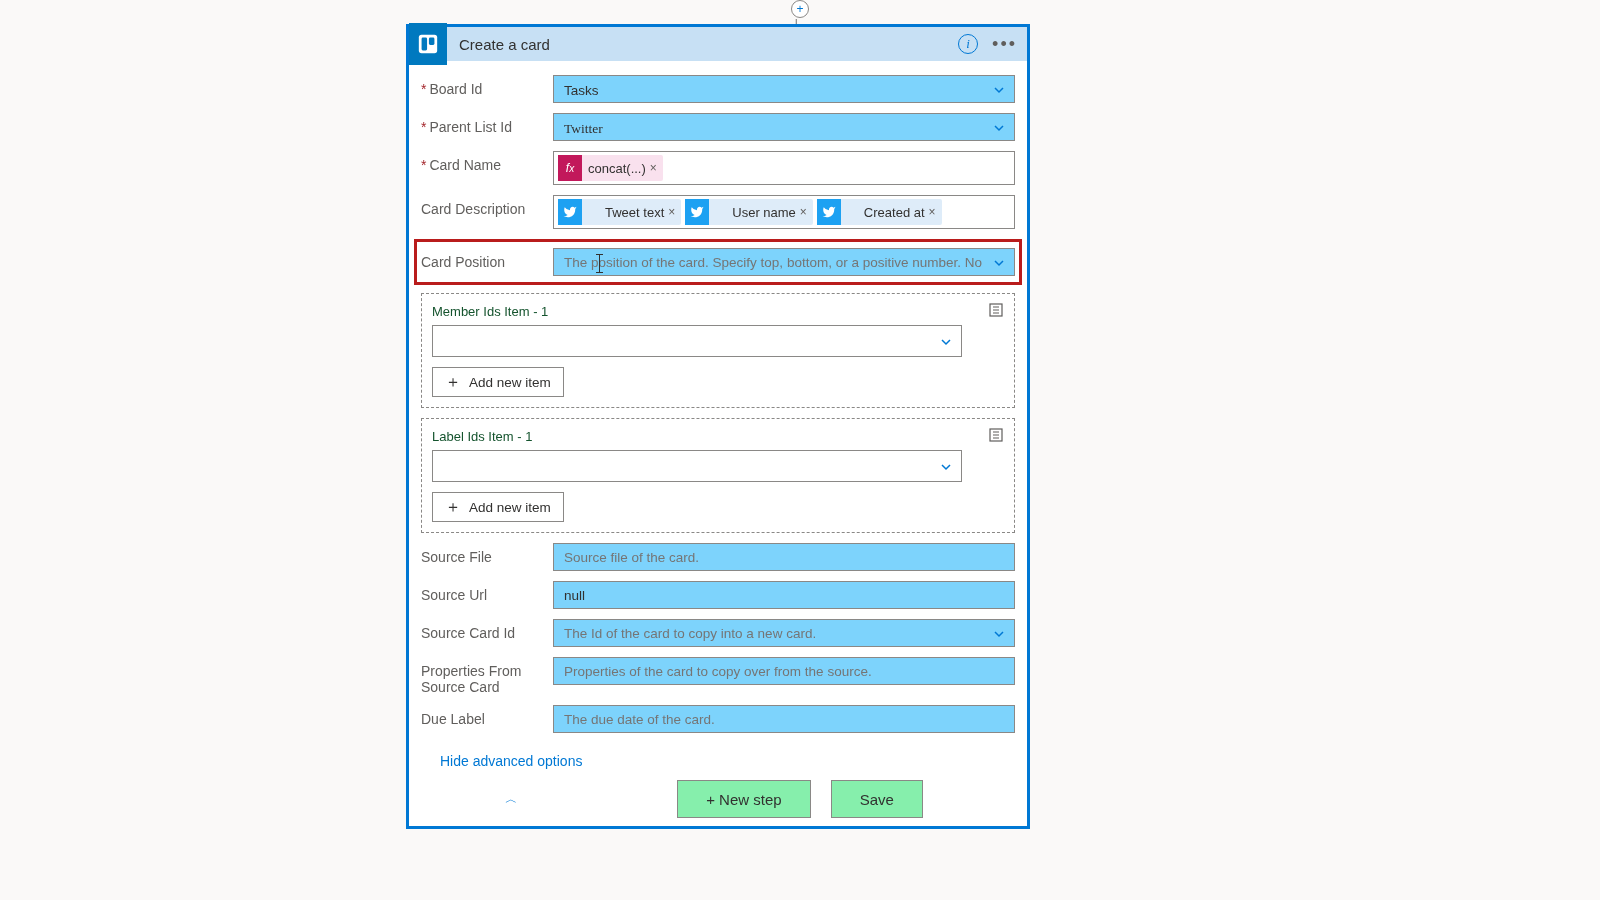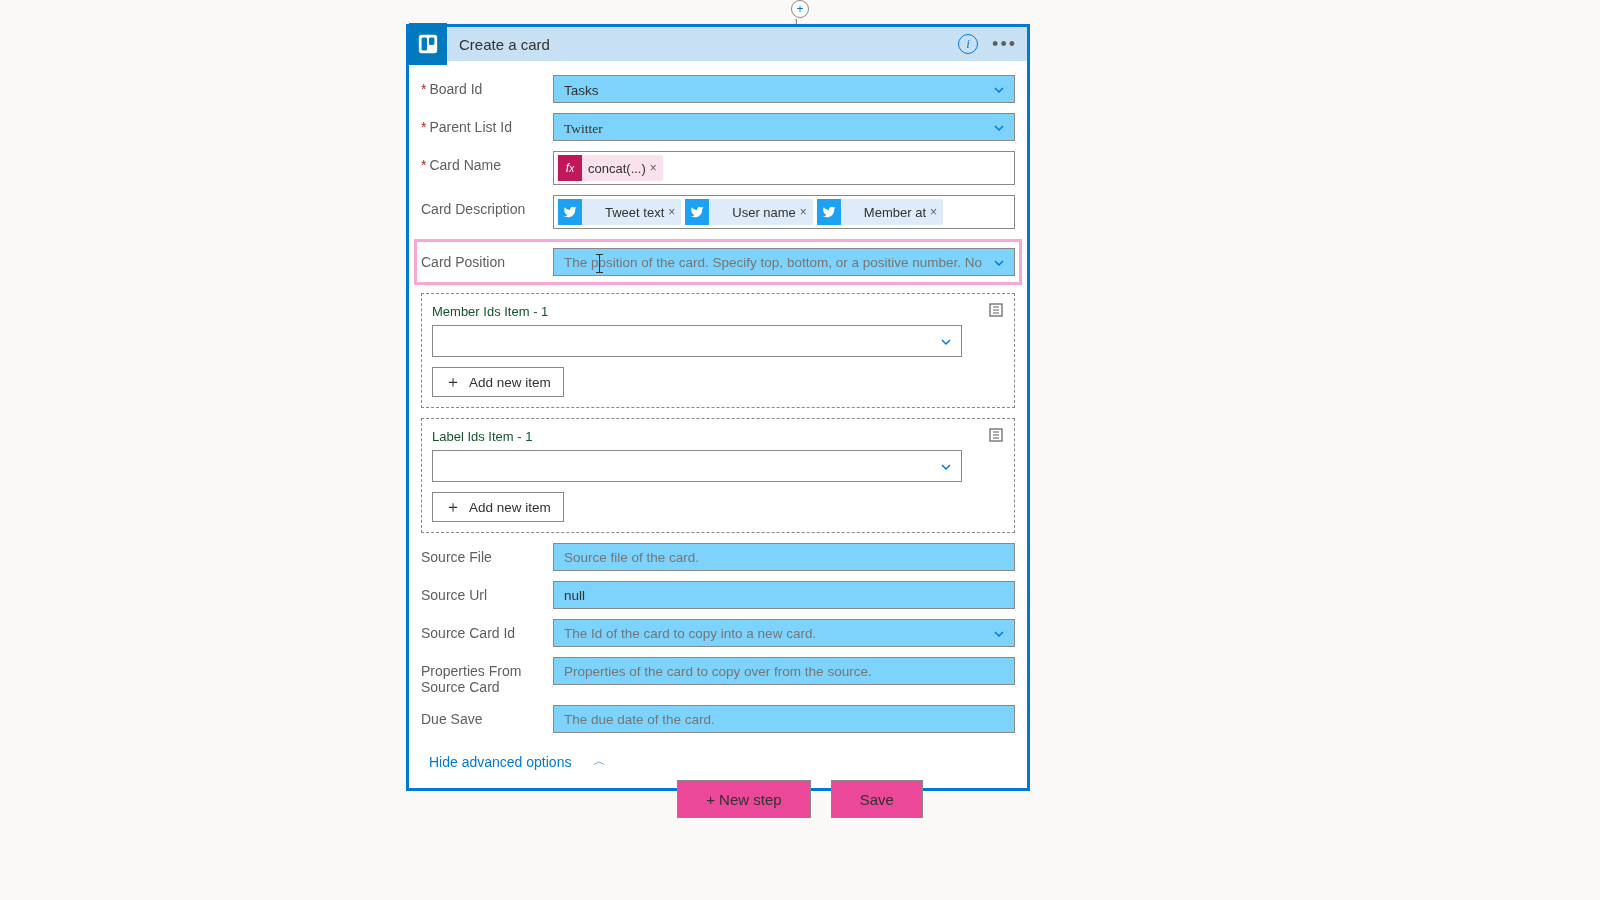--- a/index.html
+++ b/index.html
@@ -61,21 +61,21 @@
     .card-title { margin-left: 12px; color: #323130; font-size: 15px; }
     .header-actions { position: absolute; right: 10px; display: flex; align-items: center; gap: 14px; }
     .info-icon {
       width: 20px; height: 20px; border: 1.5px solid #0078d4; border-radius: 50%;
       color: #0078d4; font-size: 13px; display: flex; align-items: center; justify-content: center;
       font-style: italic; font-family: serif;
     }
     .more-icon { color: #605e5c; font-size: 18px; letter-spacing: 2px; }
     .form { padding: 14px 8px 18px 8px; }
     .row { display: flex; align-items: flex-start; margin-bottom: 10px; padding: 0 4px; }
-    .row.highlighted { border: 3px solid #f9a8d4; padding: 6px 4px; margin-left: -3px; margin-right: -3px; margin-bottom: 8px; }
+    .row.highlighted { border: 3px solid #b91c1c; padding: 6px 4px; margin-left: -3px; margin-right: -3px; margin-bottom: 8px; }
     .label { width: 132px; padding-top: 6px; font-size: 14px; color: #605e5c; flex-shrink: 0; }
     .label .req { color: #a4262c; margin-right: 3px; }
     .input-wrap { flex: 1; position: relative; }
     .input, .select {
       width: 100%; height: 28px; border: 1px solid #8a8886; background: #7dd3fc;
       padding: 0 32px 0 10px; font-size: 13.5px; color: #323130; font-family: inherit;
     }
     .select { appearance: none; }
     .chevron {
       position: absolute; right: 10px; top: 50%; transform: translateY(-50%);
@@ -113,29 +113,29 @@
       padding: 0 32px 0 10px; font-size: 13.5px;
     }
     .add-btn {
       margin-top: 10px; height: 30px; border: 1px solid #8a8886; background: #fff;
       display: inline-flex; align-items: center; padding: 0 12px; font-size: 13.5px;
       color: #323130; gap: 8px; cursor: pointer;
     }
     .add-btn .plus { font-size: 16px; color: #323130; }
     .hide-adv {
       color: #0078d4; font-size: 14px; display: inline-flex; align-items: center;
-      gap: 22px; margin: 10px 4px 0 12px; cursor: pointer;
+      gap: 22px; margin: 10px 4px 0 23px; cursor: pointer; flex-direction: column;
     }
     .hide-adv .caret { font-size: 12px; }
     .footer {
       position: absolute; top: 780px; left: 0; width: 100%;
       display: flex; justify-content: center; gap: 20px;
     }
     .footer-btn {
-      height: 38px; padding: 0 28px; border: 1px solid #8a8886; background: #ec4899;
+      height: 38px; padding: 0 28px; border: 1px solid #8a8886; background: #86efac;
       font-size: 15px; color: #323130; cursor: pointer; font-family: inherit;
     }
     .cursor {
       position: absolute; width: 1px; height: 17px; background: #323130;
       left: 46px; top: 7px;
     }
     .cursor::before, .cursor::after {
       content: ''; position: absolute; width: 7px; height: 1px; background: #323130; left: -3px;
     }
     .cursor::before { top: -1px; }
@@ -221,21 +221,21 @@
               </span>
             <span class="tlabel">User name</span>
             <span class="tx">×</span>
           </span>
           <span class="token token-tw">
             <span class="token-icon">
                 <svg viewBox="0 0 24 24">
                   <path d="M23 3a10.9 10.9 0 01-3.14 1.53A4.48 4.48 0 0012 8v1A10.66 10.66 0 013 4s-4 9 5 13a11.64 11.64 0 01-7 2c9 5 20 0 20-11.5a4.5 4.5 0 00-.08-.83A7.72 7.72 0 0023 3z"></path>
                 </svg>
               </span>
-            <span class="tlabel">Member at</span>
+            <span class="tlabel">Created at</span>
             <span class="tx">×</span>
           </span>
         </div>
       </div>
     </div>
 
     <div class="row highlighted">
       <div class="label">Card Position</div>
       <div class="input-wrap">
         <input class="input" placeholder="The position of the card. Specify top, bottom, or a positive number. Note" style="">
@@ -311,21 +311,21 @@
     </div>
 
     <div class="row">
       <div class="label">Properties From Source Card</div>
       <div class="input-wrap">
         <input class="input" placeholder="Properties of the card to copy over from the source." style="">
       </div>
     </div>
 
     <div class="row">
-      <div class="label">Due Save</div>
+      <div class="label">Due Label</div>
       <div class="input-wrap">
         <input class="input" placeholder="The due date of the card." style="">
       </div>
     </div>
 
     <div class="hide-adv">
       <span>Hide advanced options</span>
       <span class="caret">︿</span>
     </div>
 

